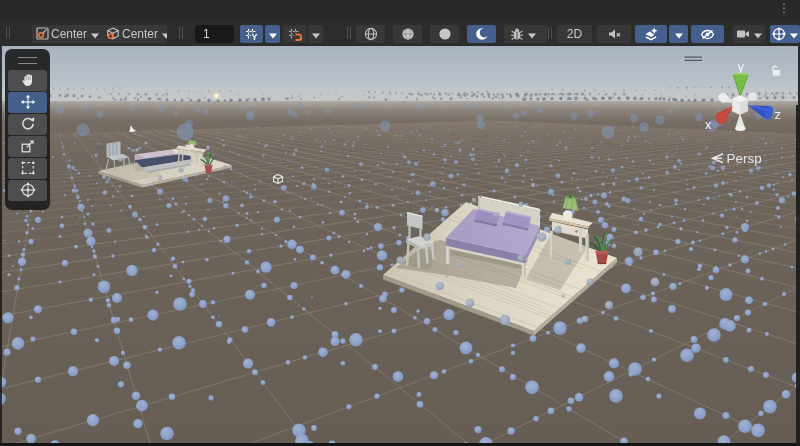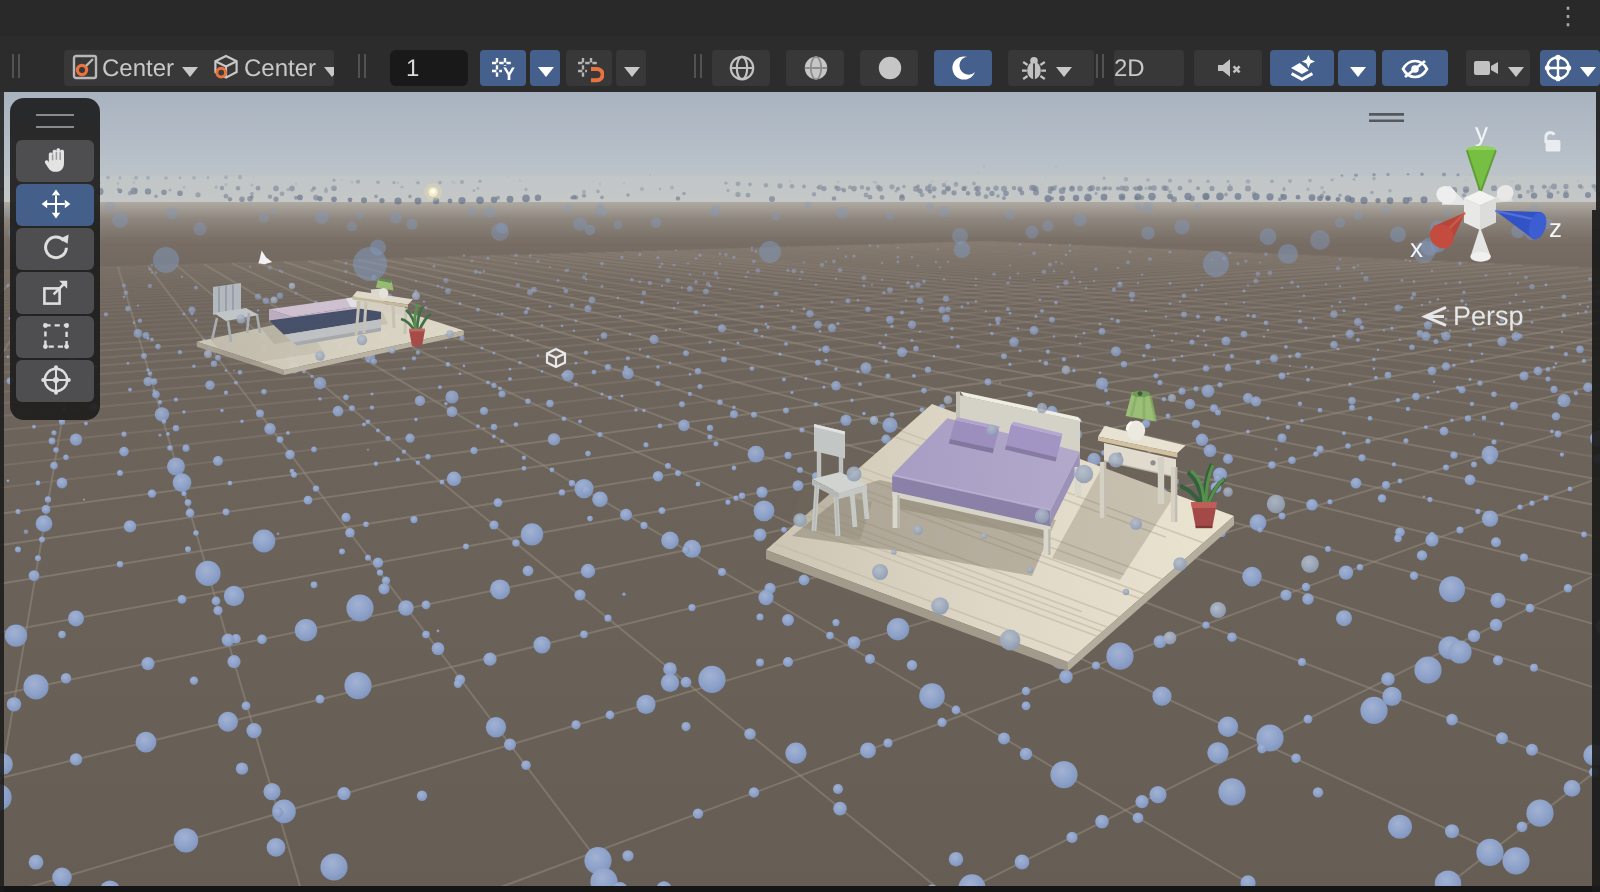--- a/index.html
+++ b/index.html
@@ -4,21 +4,21 @@
 html,body { width:800px; height:446px; font-family:"Liberation Sans",sans-serif; background:#282828; overflow:hidden; position:relative; }
 #tabbar { position:absolute; left:0; top:0; width:800px; height:18px; background:#292929; }
 #tab { position:absolute; left:0; top:0; width:81px; height:18px; background:#383838; border-top:2px solid #3f7cc0; color:#d6d6d6; font-size:12.5px; line-height:15px; padding-left:26px; }
 #tabgrid { position:absolute; left:11px; top:3px; }
 #dots3 { position:absolute; right:10px; top:1px; color:#aaa; font-size:12px; letter-spacing:0; }
 #toolbar { position:absolute; left:0; top:18px; width:800px; height:28px; background:#2c2c2c; }
 .tbtn { position:absolute; top:7px; border-radius:2px; color:#c8c8c8; font-size:12px; white-space:nowrap; overflow:hidden; }
 .tbtn .ic { display:inline-block; margin:2px 0 0 4px; vertical-align:top; }
 .tbtn .icc { display:inline-block; margin-top:2px; vertical-align:top; width:100%; text-align:center; }
 .tbtn .lbl { display:inline-block; margin-left:2px; line-height:18px; vertical-align:top; }
-.tbtn .lbl2 { display:inline-block; width:100%; line-height:18px; }
+.tbtn .lbl2 { display:inline-block; width:100%; text-align:center; line-height:18px; }
 .tbtn .dar { display:inline-block; margin:5px 0 0 3px; vertical-align:top; }
 .tbtn .ic3 { display:inline-block; margin:2px 0 0 6px; vertical-align:top; }
 .tbtn .dar3 { display:inline-block; margin:5px 0 0 3px; vertical-align:top; }
 .tbtn .icc svg { display:inline-block; }
 .sep { position:absolute; top:9px; width:4px; height:12px; border-left:1px solid #525252; border-right:1px solid #525252; }
 .tfield { position:absolute; left:195px; top:7px; width:39px; height:18px; background:#191919; border-radius:3px; color:#dadada; font-size:12px; line-height:18px; padding-left:8px; }
 #viewport { position:absolute; left:0; top:46px; width:800px; height:397px; overflow:hidden; }
 #palette { position:absolute; left:5px; top:3px; width:45px; height:161px; background:rgba(30,30,30,0.93); border-radius:7px; }
 #palette .grip { position:absolute; left:13px; top:8px; width:19px; height:7px; border-top:1.6px solid #8a8a8a; border-bottom:1.6px solid #8a8a8a; }
 .tool { position:absolute; left:3px; width:39px; height:21px; background:#4e4e50; border-radius:3px; text-align:center; padding-top:2px; }

